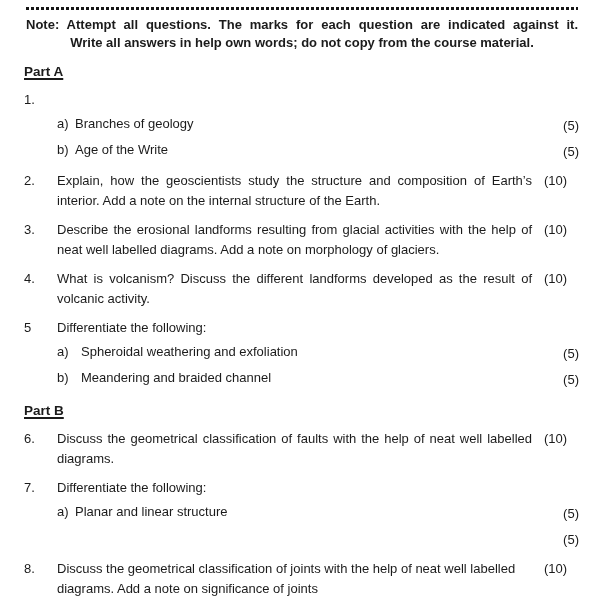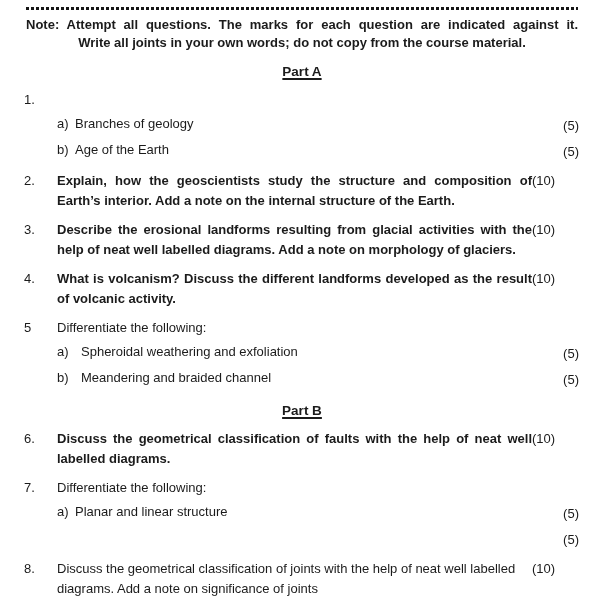--- a/index.html
+++ b/index.html
@@ -23,71 +23,71 @@
   }
   .note {
     font-weight: bold;
     font-size: 13px;
     line-height: 17.5px;
     margin: 0 2px;
   }
   .note-line1 { text-align: justify; text-align-last: justify; }
   .note-line2 { text-align: center; }
   .part-heading {
-    text-align: center;
+    text-align: left;
     font-weight: bold;
     font-size: 13.5px;
     margin: 13px 0 11px 0;
   }
   .part-heading span {
     text-decoration: underline;
     text-decoration-thickness: 1.5px;
     text-underline-offset: 2px;
   }
   .question {
     display: grid;
     grid-template-columns: 33px 1fr 48px;
     font-size: 13px;
     line-height: 20px;
     margin-top: 9px;
   }
   .q-num  { grid-column: 1; }
   .q-text { grid-column: 2; }
-  .q-text.justify { text-align: justify; font-weight: bold; }
-  .q-marks { grid-column: 3; text-align: left; padding-right: 1px; }
+  .q-text.justify { text-align: justify; }
+  .q-marks { grid-column: 3; text-align: center; padding-right: 1px; }
   .q-sub-text  { grid-column: 2; margin-top: 4px; }
   .q-sub-marks { grid-column: 3; margin-top: 6px; text-align: right; padding-right: 1px; }
   .s-label { display: inline-block; min-width: 14px; margin-right: 4px; }
   .s-label.wide { margin-right: 10px; }
 </style>
 </head>
 <body>
 
 <div class="page">
 
   <div class="top-rule"></div>
 
   <div class="note">
     <div class="note-line1">Note: Attempt all questions. The marks for each question are indicated against it.</div>
-    <div class="note-line2">Write all joints in your own words; do not copy from the course material.</div>
+    <div class="note-line2">Write all answers in help own words; do not copy from the course material.</div>
   </div>
 
   <div class="part-heading">
     <span>Part A</span>
   </div>
 
   <div class="question">
     <div class="q-num">1.</div>
     <div class="q-marks"></div>
     <div class="q-sub-text">
       <span class="s-label">a)</span><span>Branches of geology</span>
     </div>
     <div class="q-sub-marks">(5)</div>
     <div class="q-sub-text">
-      <span class="s-label">b)</span><span>Age of the Earth</span>
+      <span class="s-label">b)</span><span>Age of the Write</span>
     </div>
     <div class="q-sub-marks">(5)</div>
   </div>
 
   <div class="question">
     <div class="q-num">2.</div>
     <div class="q-text justify">Explain, how the geoscientists study the structure and composition of Earth’s interior. Add a note on the internal structure of the Earth.</div>
     <div class="q-marks">(10)</div>
   </div>
 

